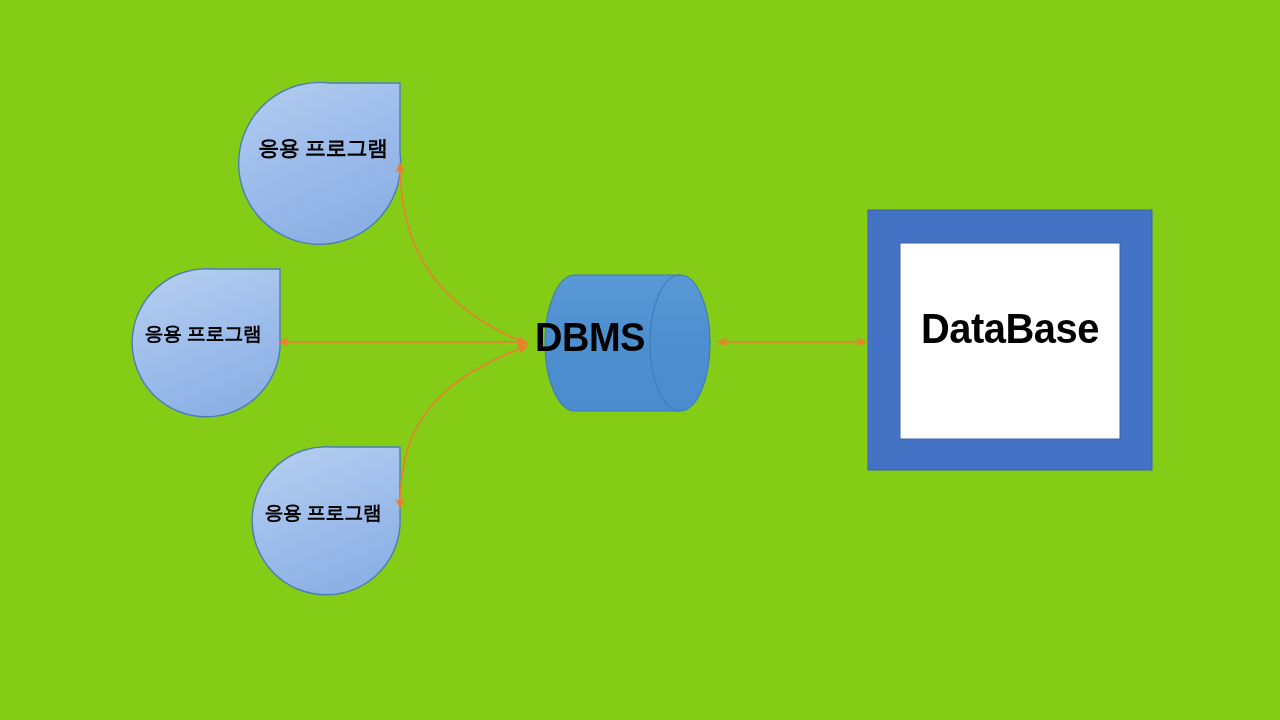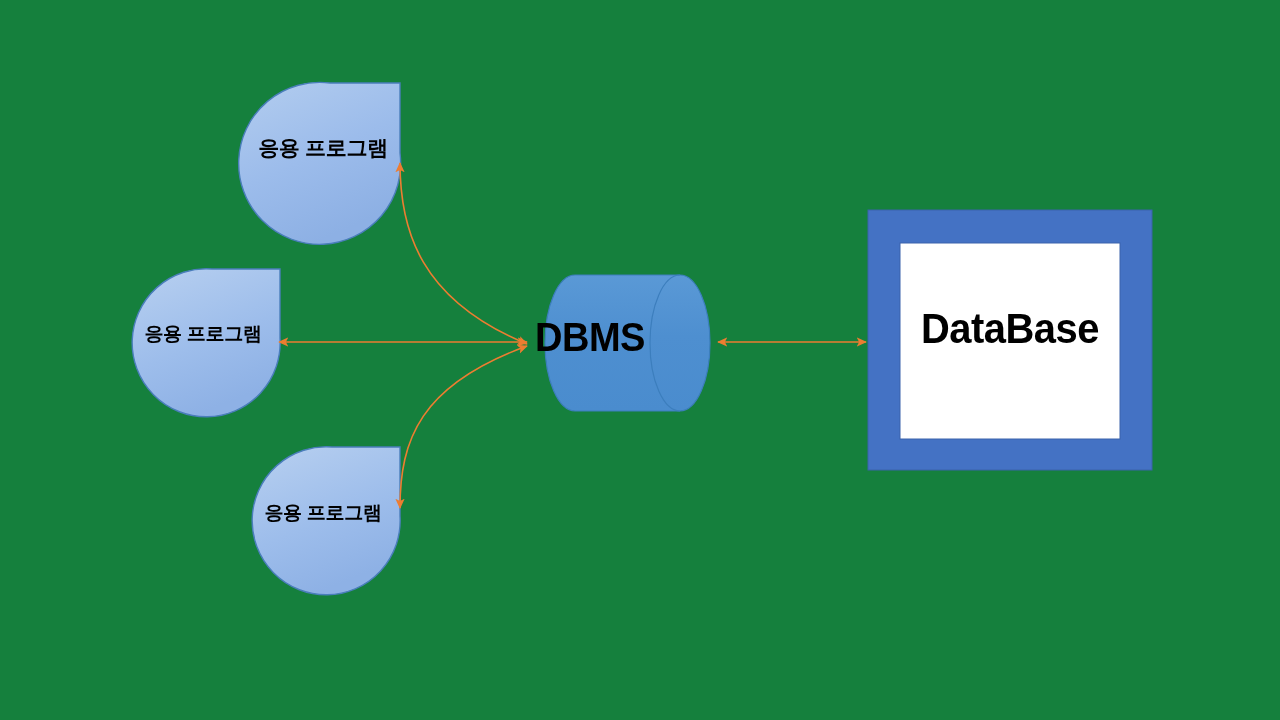--- a/index.html
+++ b/index.html
@@ -10,21 +10,21 @@
   body {
     width: 1280px;
     height: 720px;
     overflow: hidden;
     font-family: "Liberation Sans", sans-serif;
   }
   #canvas {
     position: relative;
     width: 1280px;
     height: 720px;
-    background: #15803d;
+    background: #84cc16;
   }
   #diagram-svg {
     position: absolute;
     left: 0;
     top: 0;
     width: 1280px;
     height: 720px;
   }
   .node-label {
     position: absolute;

